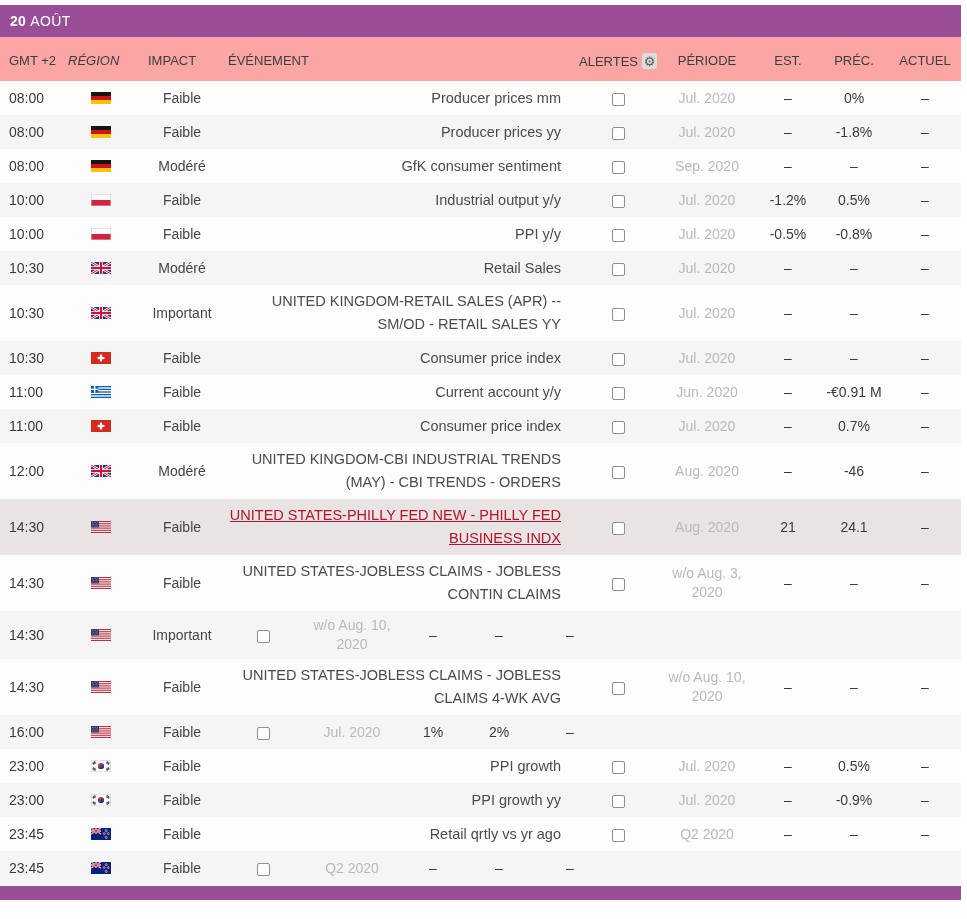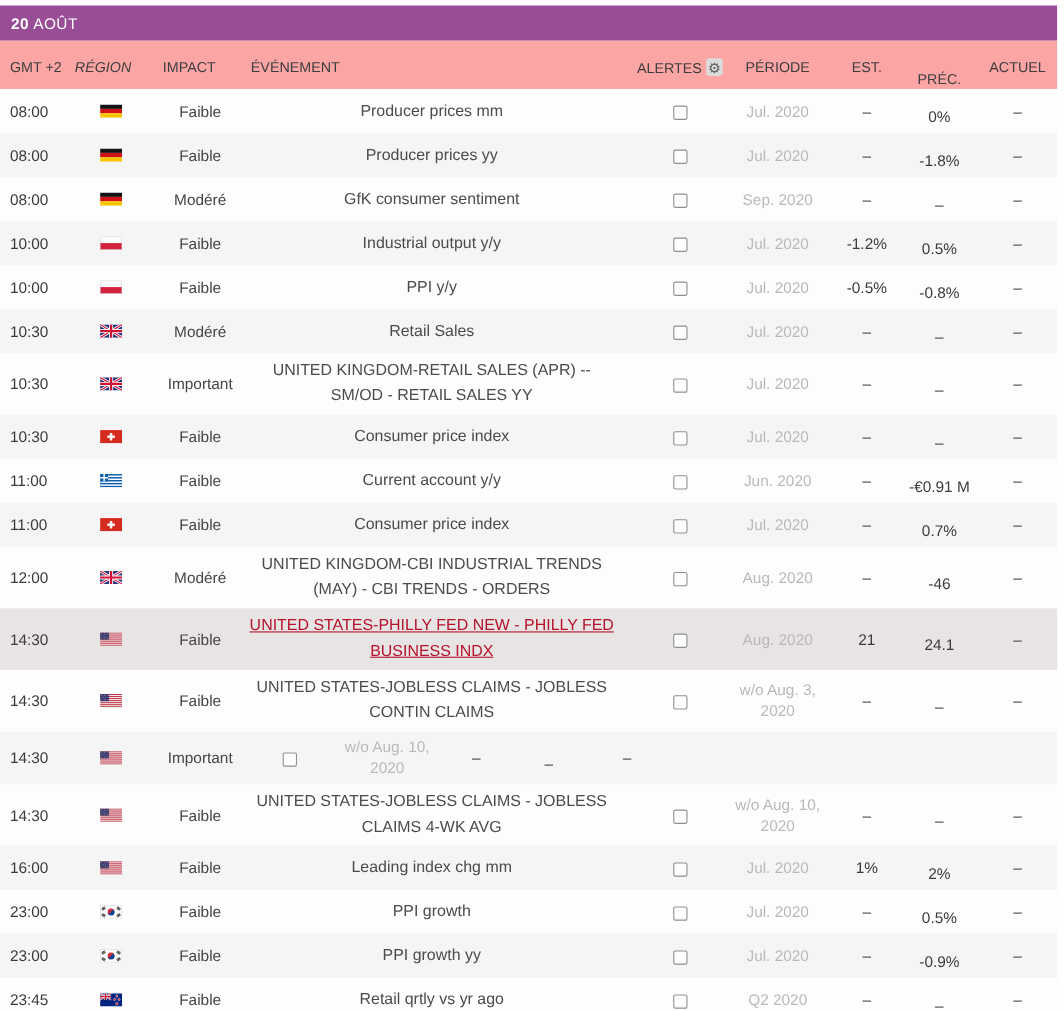--- a/index.html
+++ b/index.html
@@ -37,21 +37,21 @@
   .col-header .hcell { line-height:15px; }
 
   
   .c-time   { width:62px;  padding-left:9px; }
   .c-region { width:78px;  }
   .c-impact { width:84px;  text-align:center; }
   .c-event  { width:355px; padding-right:18px; }
   .c-alerts { width:78px;  text-align:center; }
   .c-period { width:100px; text-align:center; }
   .c-est    { width:62px;  text-align:center; }
-  .c-prev   { width:70px;  text-align:center;margin-top:11px; }
+  .c-prev   { width:70px;  text-align:center; }
   .c-actual { width:72px;  text-align:center; }
 
   .col-header .c-region { padding-left:6px; text-align:left;font-style:italic; }
   .col-header .c-impact { text-align:left; padding-left:8px; }
   .col-header .c-event  { text-align:left; padding-left:4px; }
 
   .alerts-head { display:flex; flex-direction:row; align-items:center; gap:4px; }
   .gear-btn {
     display:inline-flex; align-items:center; justify-content:center;
     width:18px; height:16px;
@@ -70,21 +70,21 @@
   }
   .row.even { background:#fdfdfd; }
   .row.odd  { background:#f6f5f5; }
   .row.highlight { background:var(--highlight-row, #e8e4e4); }
 
   .cell-time { color:#3a3a3a; }
   .cell-region { display:flex; justify-content:center; align-items:center; }
   .flag { display:inline-block; width:20px; height:12px; line-height:0; }
   .flag svg { width:20px; height:12px; display:block; }
   .cell-impact { color:#454545; }
-  .cell-event  { color:#4b4b4b; font-size:14.5px; line-height:23px; text-align:center; }
+  .cell-event  { color:#4b4b4b; font-size:14.5px; line-height:23px; text-align:right; }
   .event-link {
     color:var(--link-red, #b5122b);
     text-decoration:underline;
     cursor:pointer;
   }
   .cell-period { color:var(--period-text, #bdb8b8); line-height:19px; }
   .cell-est, .cell-prev, .cell-actual { color:#3b3b3b; line-height:19px; }
 
   input.alert-checkbox {
     appearance:none; -webkit-appearance:none;
@@ -568,21 +568,20 @@
                 <circle cx="2.8" cy="3.2" r="0.35"></circle>
                 <circle cx="5.2" cy="3.2" r="0.35"></circle>
                 <circle cx="1.6" cy="5" r="0.35"></circle>
                 <circle cx="4" cy="5" r="0.35"></circle>
                 <circle cx="6.4" cy="5" r="0.35"></circle>
               </g>
             </svg>
           </span>
     </div>
     <div class="cell-impact c-impact">Faible</div>
-    <div class="cell-event c-event">Leading index chg mm</div>
     <div class="cell-alerts c-alerts">
       <input type="checkbox" class="alert-checkbox" style="">
     </div>
     <div class="cell-period c-period">Jul. 2020</div>
     <div class="cell-est c-est">1%</div>
     <div class="cell-prev c-prev">2%</div>
     <div class="cell-actual c-actual">–</div>
   </div>
 
   <div class="row even">

